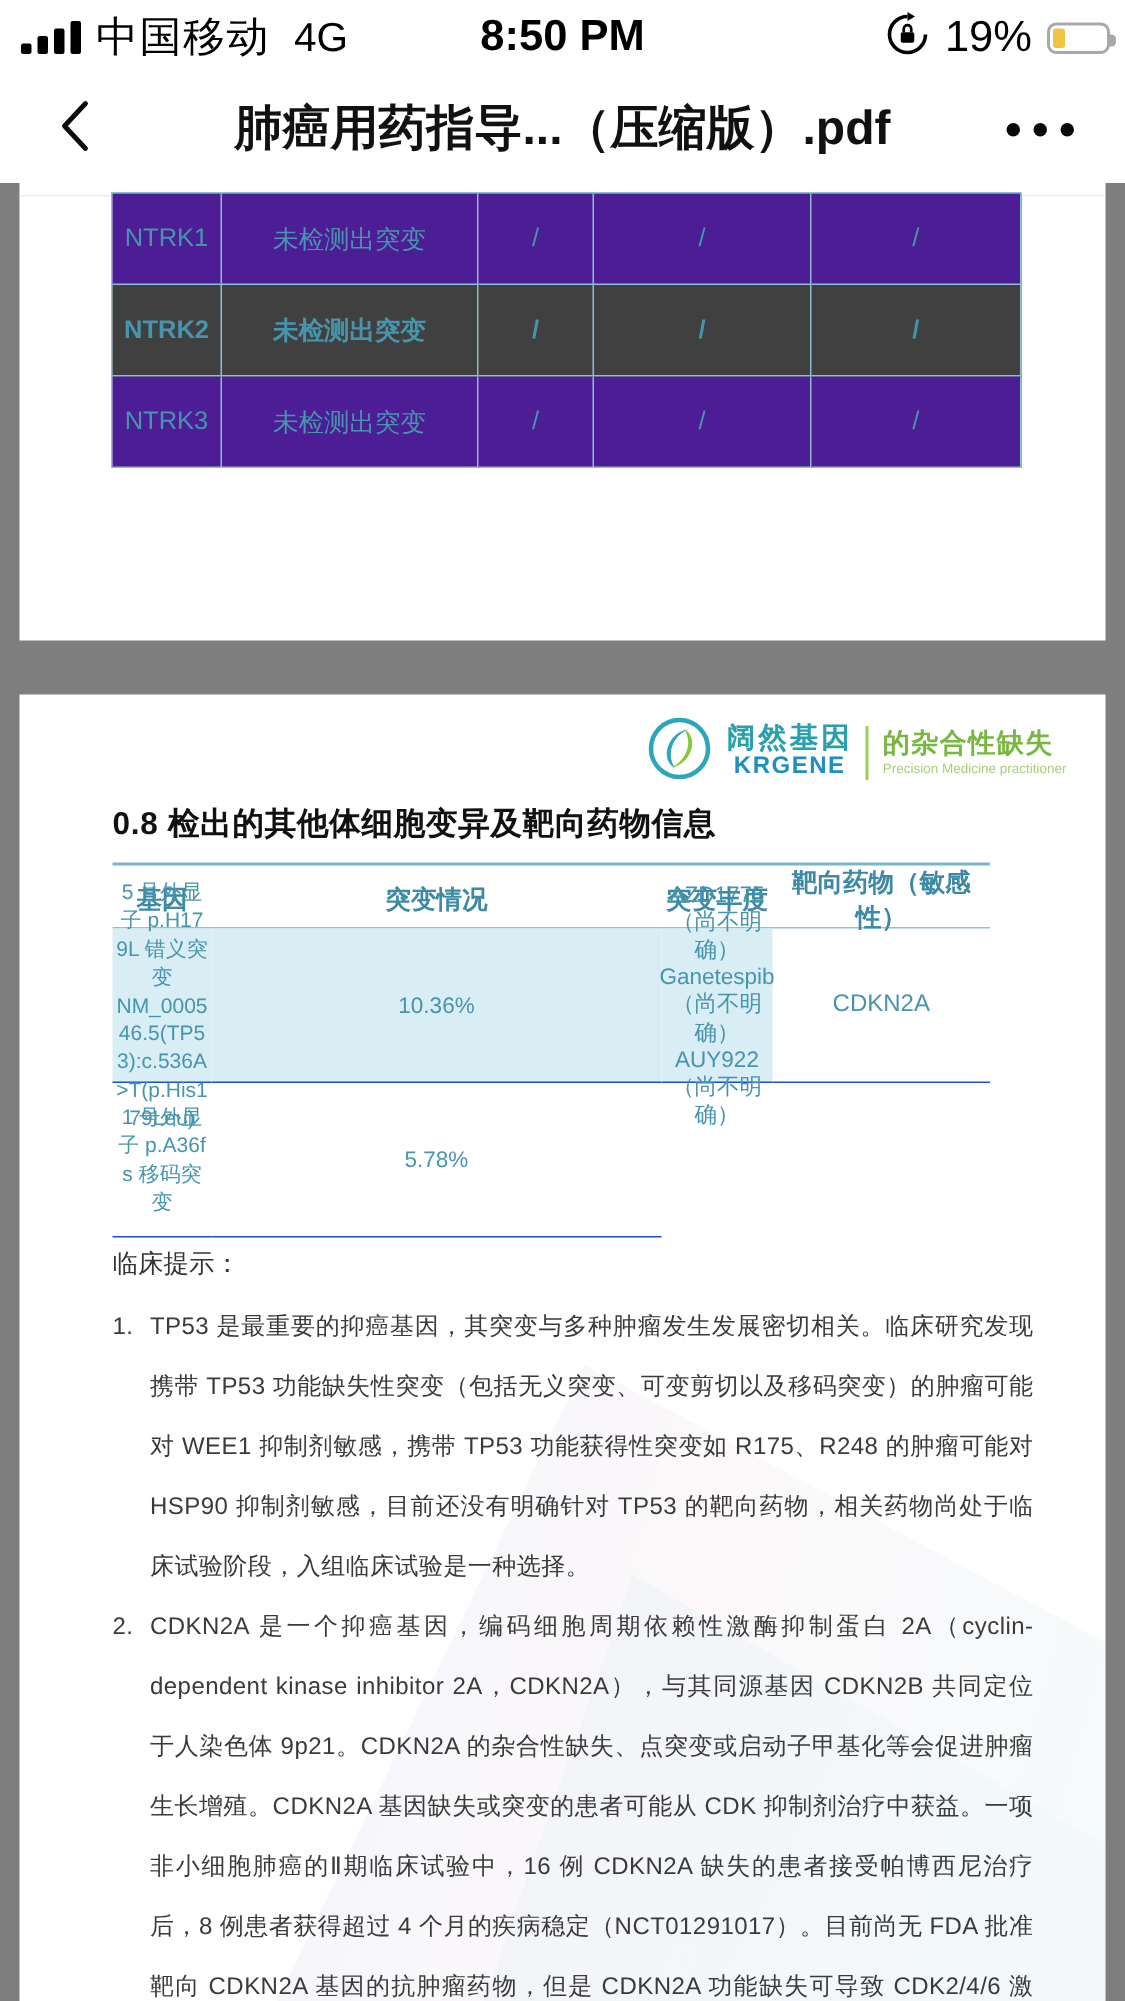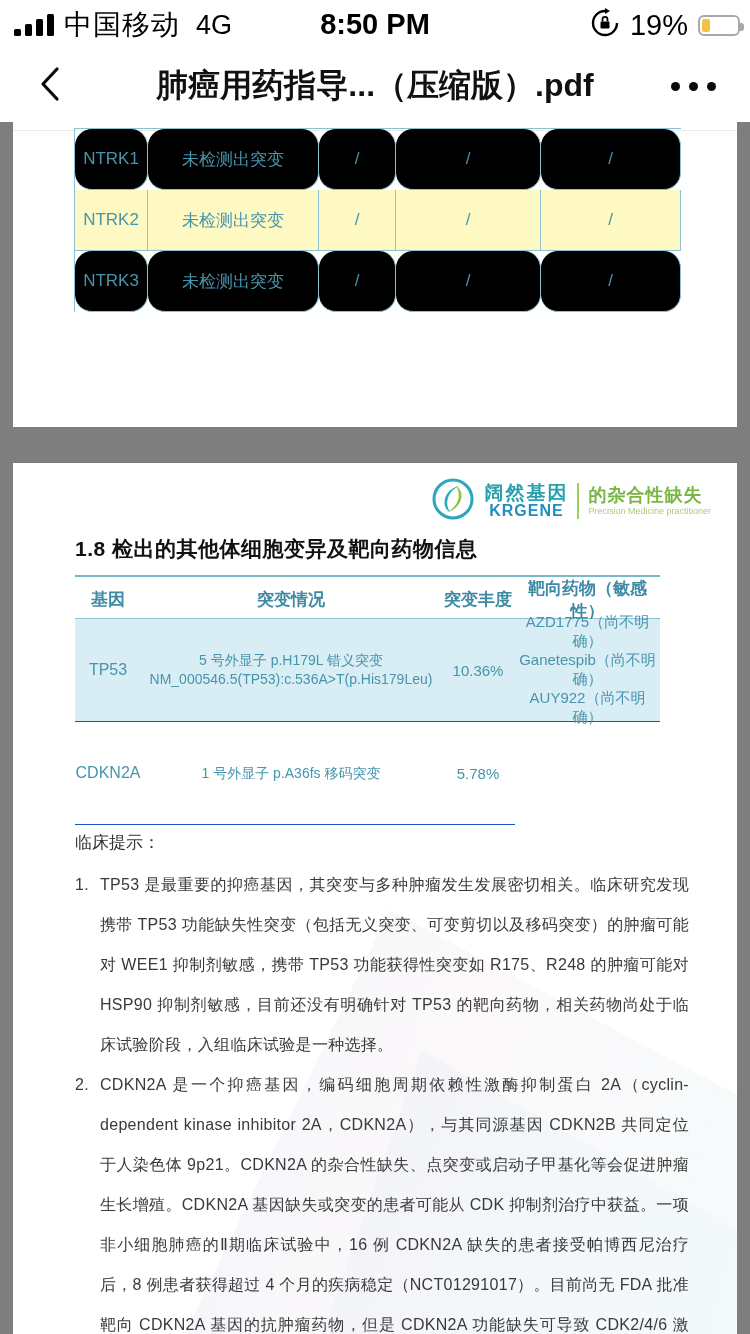--- a/index.html
+++ b/index.html
@@ -38,21 +38,21 @@
   .page2 { top:321px; height:887px;margin-top:20px; }
   .hairline { position:absolute; left:0; top:8px; width:724px; height:1px; background:#ececec; }
 
   
   .ntrk-table { position:absolute; left:61px; top:6px; display:grid;
                 grid-template-columns:73px 171px 77px 145px 140px; grid-auto-rows:61px;
                 border-top:1px solid #8cc0d2; border-left:1px solid #8cc0d2; }
   .ntrk-table .cell { border-right:1px solid #8cc0d2; border-bottom:1px solid #8cc0d2;
                       display:flex; align-items:center; justify-content:center;
                       font-size:17px; color:#4795ad; }
-  .rowA { background:#000000;border-radius:17px; } .rowB { background:#fef9c3; }
+  .rowA { background:#4c1d95; } .rowB { background:#404040;font-weight:bold; }
 
   
   .logo { position:absolute; top:14px; right:26px; display:flex; align-items:center; gap:9px; }
   .logo-text { display:flex; flex-direction:column; align-items:center; line-height:1.05; }
   .logo-cn { font-size:19px; font-weight:700; color:#2aa0ae; letter-spacing:2px; }
   .logo-en { font-size:16px; font-weight:700; color:#1e8fbf; letter-spacing:1px; }
   .logo-div { width:2px; height:36px; background:#9ccf56; }
   .logo-tag { display:flex; flex-direction:column; line-height:1.2; }
   .tag-cn { font-size:18px; font-weight:700; color:#79b742; letter-spacing:1px; }
   .tag-en { font-size:9px; color:#a8cf76; }
@@ -177,30 +177,29 @@
           <span class="logo-cn">阔然基因</span>
           <span class="logo-en">KRGENE</span>
         </span>
         <span class="logo-div"></span>
         <span class="logo-tag">
           <span class="tag-cn">的杂合性缺失</span>
           <span class="tag-en">Precision Medicine practitioner</span>
         </span>
       </div>
 
-      <div class="section-title">1.8  检出的其他体细胞变异及靶向药物信息</div>
+      <div class="section-title">0.8  检出的其他体细胞变异及靶向药物信息</div>
       <div class="title-rule"></div>
 
       <div class="t2">
         <div class="hd">基因</div>
         <div class="hd">突变情况</div>
         <div class="hd">突变丰度</div>
         <div class="hd">靶向药物（敏感性）</div>
 
-        <div class="r1 gene-cell">TP53</div>
         <div class="r1 mut-cell">
           <span>5 号外显子 p.H179L 错义突变</span>
           <span>NM_000546.5(TP53):c.536A&gt;T(p.His179Leu)</span>
         </div>
         <div class="r1 freq-cell">10.36%</div>
         <div class="r1 drug-cell">
           <span>AZD1775（尚不明确）</span>
           <span>Ganetespib（尚不明确）</span>
           <span>AUY922（尚不明确）</span>
         </div>

